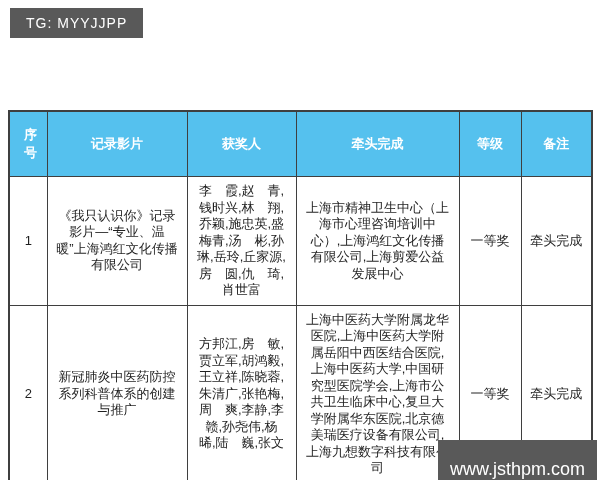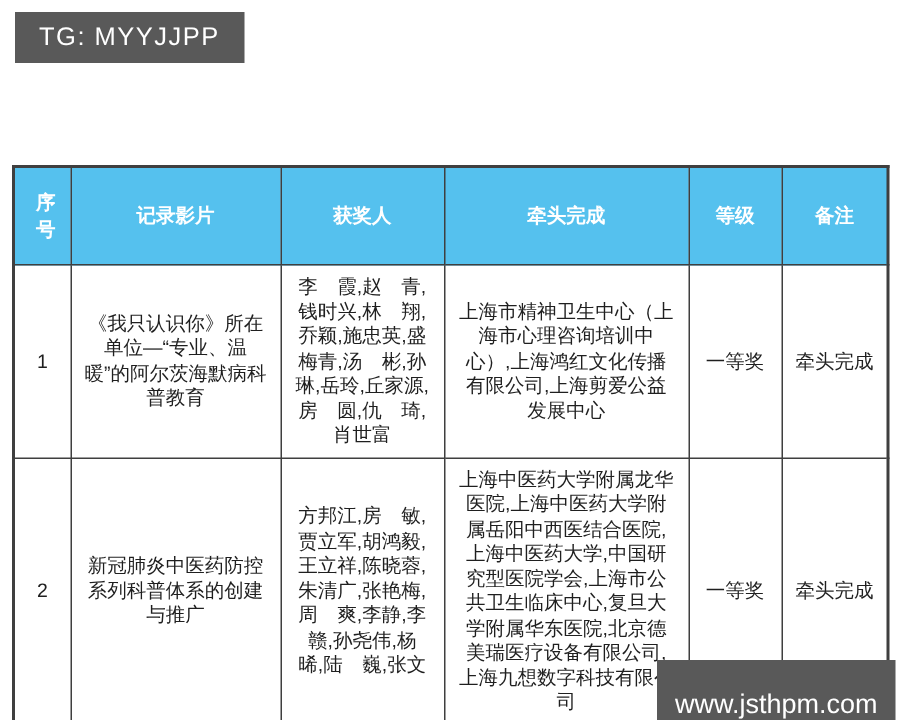--- a/index.html
+++ b/index.html
@@ -19,21 +19,21 @@
     font-family: "Liberation Sans", "DejaVu Sans", sans-serif;
     position: relative;
     overflow: hidden;
   }
   .top-badge {
     position: absolute;
     left: 10px;
     top: 8px;
     background: var(--badge-bg);
     color: var(--badge-text);
-    font-size: 17px;
+    font-size: 14px;
     letter-spacing: 1px;
     padding: 7px 16px;
     white-space: nowrap;
   }
   table.awards {
     position: absolute;
     left: 8px;
     top: 110px;
     width: 583px;
     border-collapse: collapse;
@@ -94,21 +94,21 @@
       <th>记录影片</th>
       <th>获奖人</th>
       <th>牵头完成</th>
       <th>等级</th>
       <th>备注</th>
     </tr>
   </thead>
   <tbody>
     <tr>
       <td class="center">1</td>
-      <td>《我只认识你》所在单位—“专业、温暖”的阿尔茨海默病科普教育</td>
+      <td>《我只认识你》记录影片—“专业、温暖”上海鸿红文化传播有限公司</td>
       <td>李　霞,赵　青,钱时兴,林　翔,乔颖,施忠英,盛梅青,汤　彬,孙　琳,岳玲,丘家源,房　圆,仇　琦,肖世富</td>
       <td>上海市精神卫生中心（上海市心理咨询培训中心）,上海鸿红文化传播有限公司,上海剪爱公益发展中心</td>
       <td class="center">一等奖</td>
       <td class="center">牵头完成</td>
     </tr>
     <tr>
       <td class="center">2</td>
       <td>新冠肺炎中医药防控系列科普体系的创建与推广</td>
       <td>方邦江,房　敏,贾立军,胡鸿毅,王立祥,陈晓蓉,朱清广,张艳梅,周　爽,李静,李　赣,孙尧伟,杨　晞,陆　巍,张文</td>
       <td>上海中医药大学附属龙华医院,上海中医药大学附属岳阳中西医结合医院,上海中医药大学,中国研究型医院学会,上海市公共卫生临床中心,复旦大学附属华东医院,北京德美瑞医疗设备有限公司,上海九想数字科技有限公司</td>

